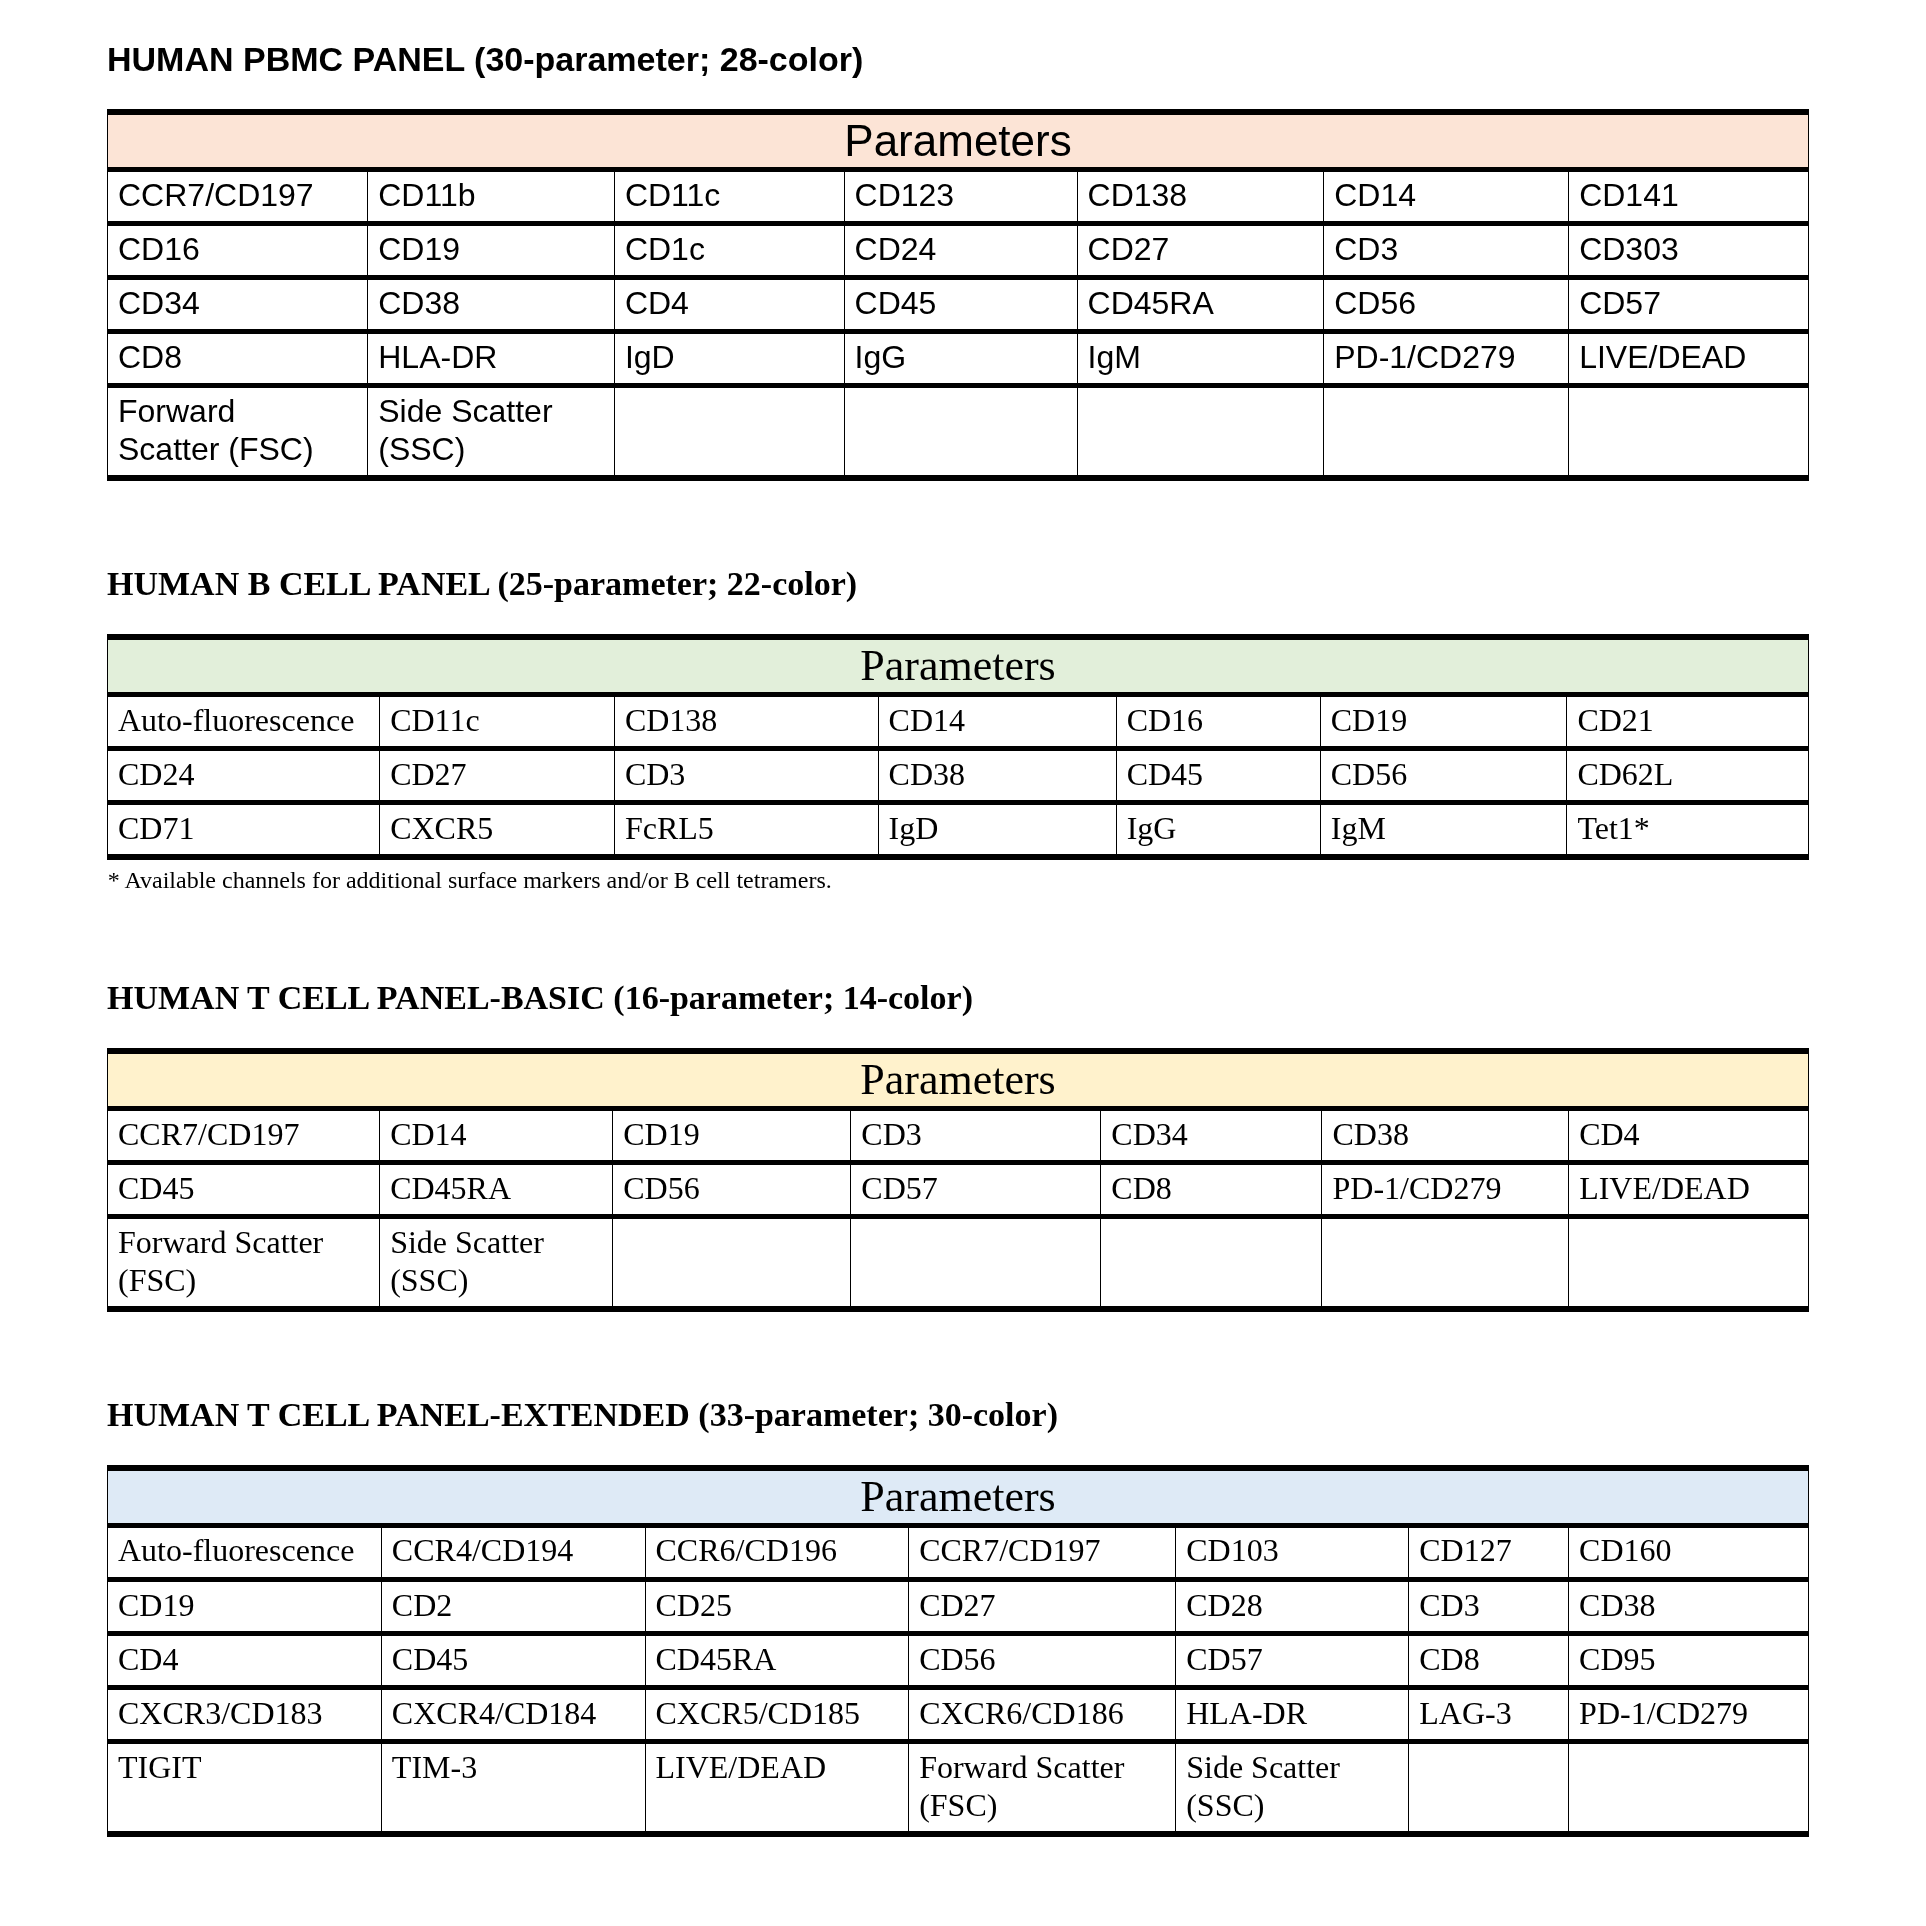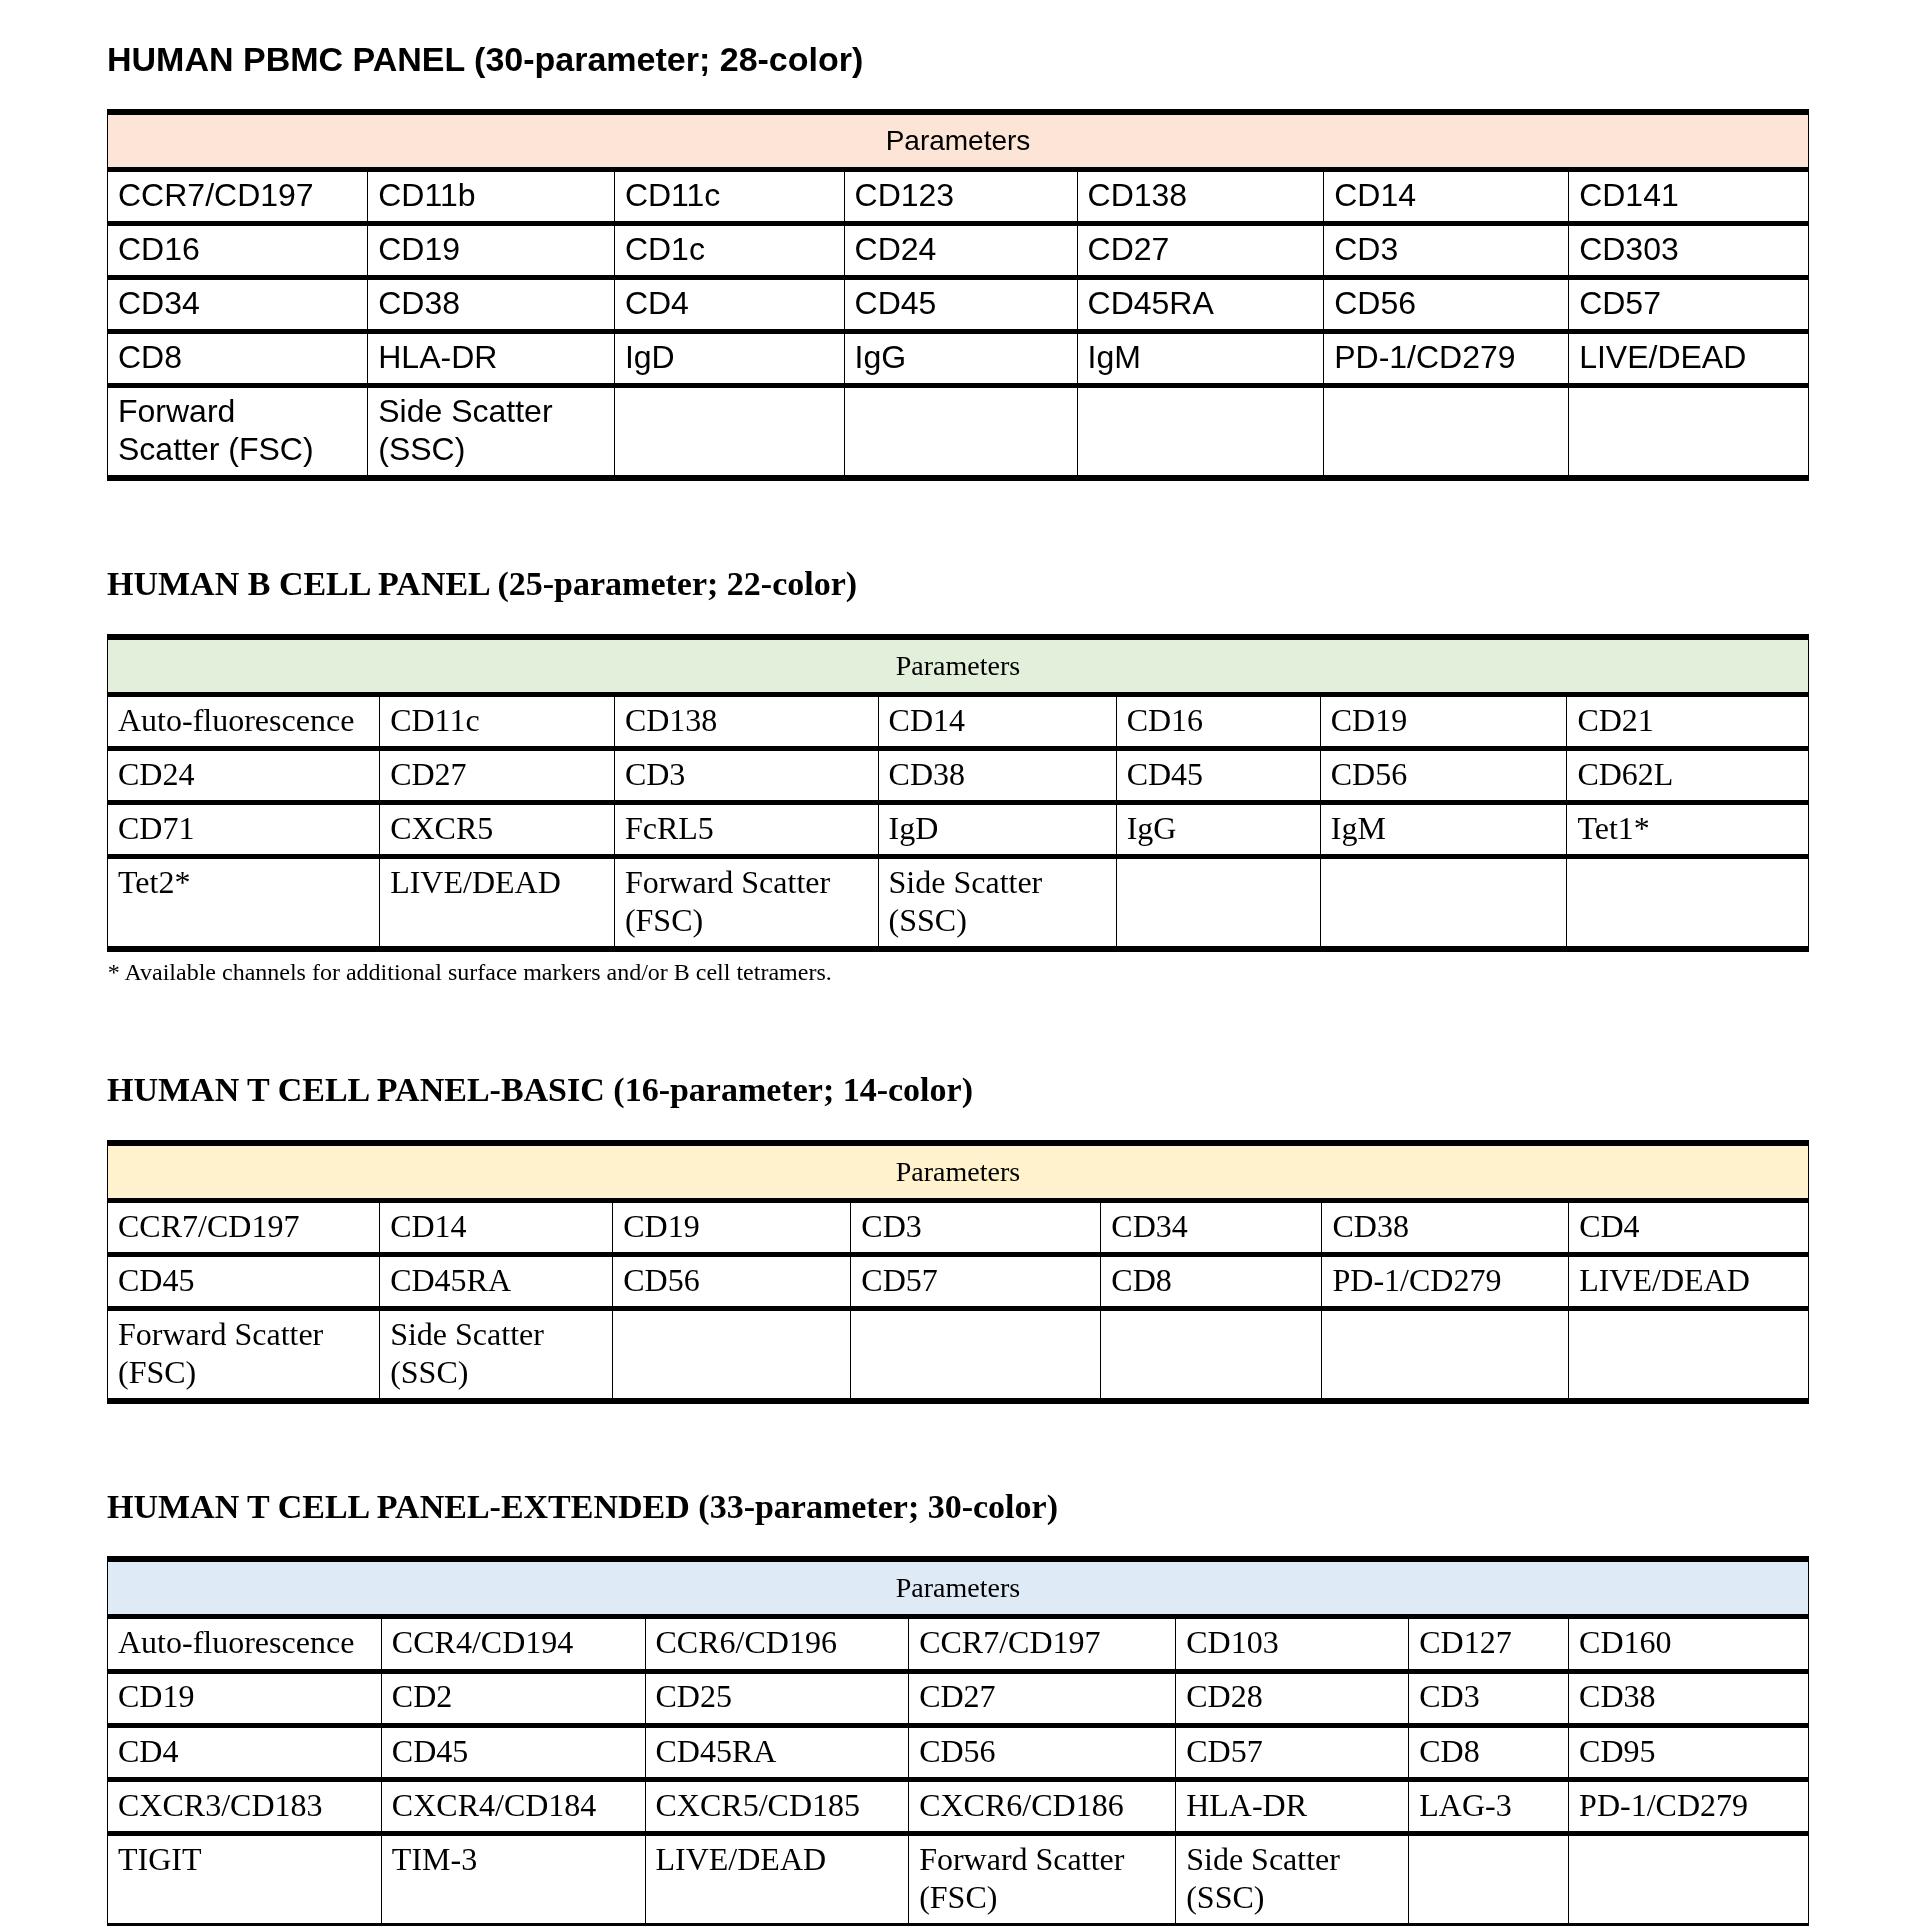--- a/index.html
+++ b/index.html
@@ -24,21 +24,21 @@
     margin: 0 0 29px 0;
     white-space: nowrap;
   }
   table.panel-table {
     border-collapse: collapse;
     width: 1702px;
     table-layout: fixed;
   }
   table.panel-table th.params-header {
     font-weight: normal;
-    font-size: 28px;
+    font-size: 44px;
     text-align: center;
     vertical-align: middle;
     height: 52px;
     padding: 0;
     border: 1.9px solid #000;
     border-top-width: 6.2px;
     border-bottom-width: 5px;
   }
   table.panel-table td.cell {
     border: 1.9px solid #000;
@@ -170,29 +170,20 @@
           </tr>
           <tr>
             <td class="cell"><span class="cell-text">CD71</span></td>
             <td class="cell"><span class="cell-text">CXCR5</span></td>
             <td class="cell"><span class="cell-text">FcRL5</span></td>
             <td class="cell"><span class="cell-text">IgD</span></td>
             <td class="cell"><span class="cell-text">IgG</span></td>
             <td class="cell"><span class="cell-text">IgM</span></td>
             <td class="cell"><span class="cell-text">Tet1*</span></td>
           </tr>
-          <tr>
-            <td class="cell"><span class="cell-text">Tet2*</span></td>
-            <td class="cell"><span class="cell-text">LIVE/DEAD</span></td>
-            <td class="cell"><span class="cell-text">Forward Scatter (FSC)</span></td>
-            <td class="cell"><span class="cell-text">Side Scatter (SSC)</span></td>
-            <td class="cell"></td>
-            <td class="cell"></td>
-            <td class="cell"></td>
-          </tr>
         </tbody>
       </table>
       <p class="footnote">* Available channels for additional surface markers and/or B cell tetramers.</p>
     </section>
     <section class="panel">
       <h2 class="panel-title">HUMAN T CELL PANEL-BASIC (16-parameter; 14-color)</h2>
       <table class="panel-table">
         <colgroup>
           <col style="width: 16%;">
           <col style="width: 13.7%;">

